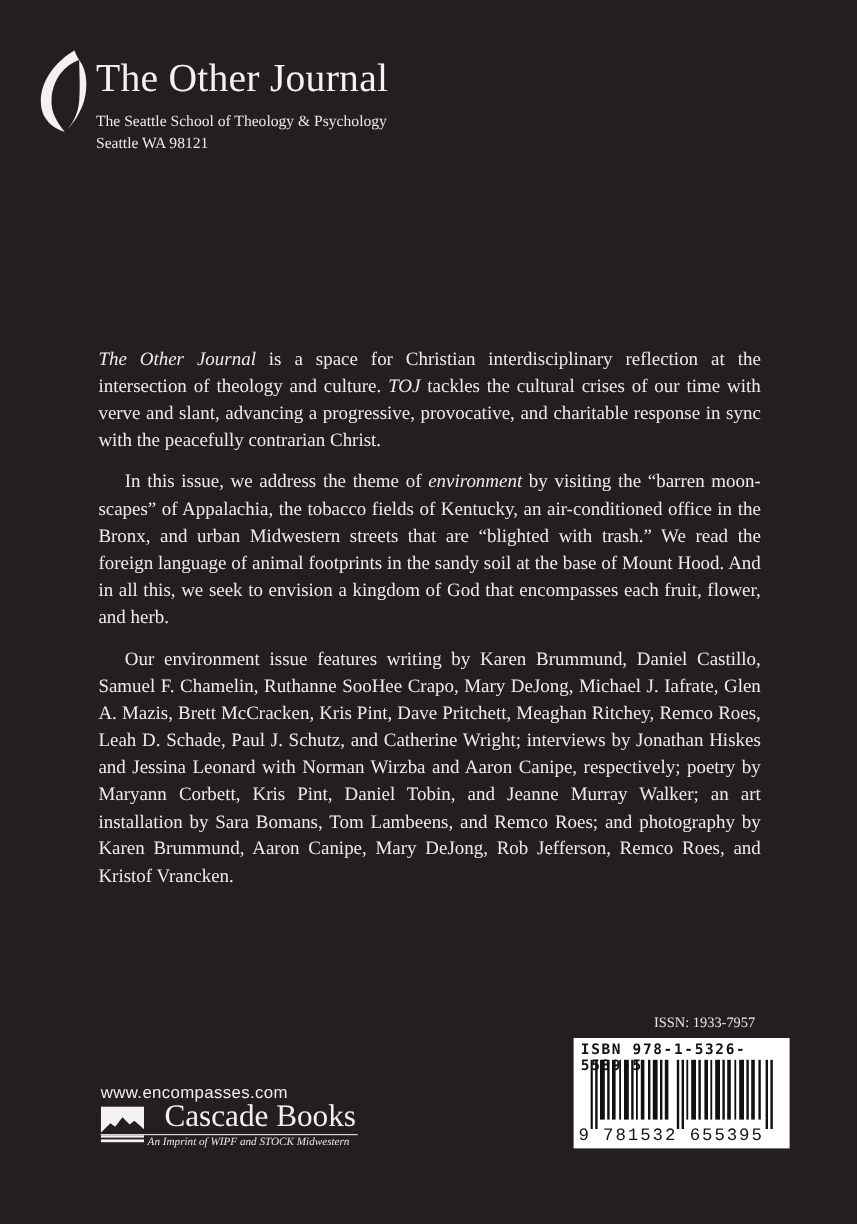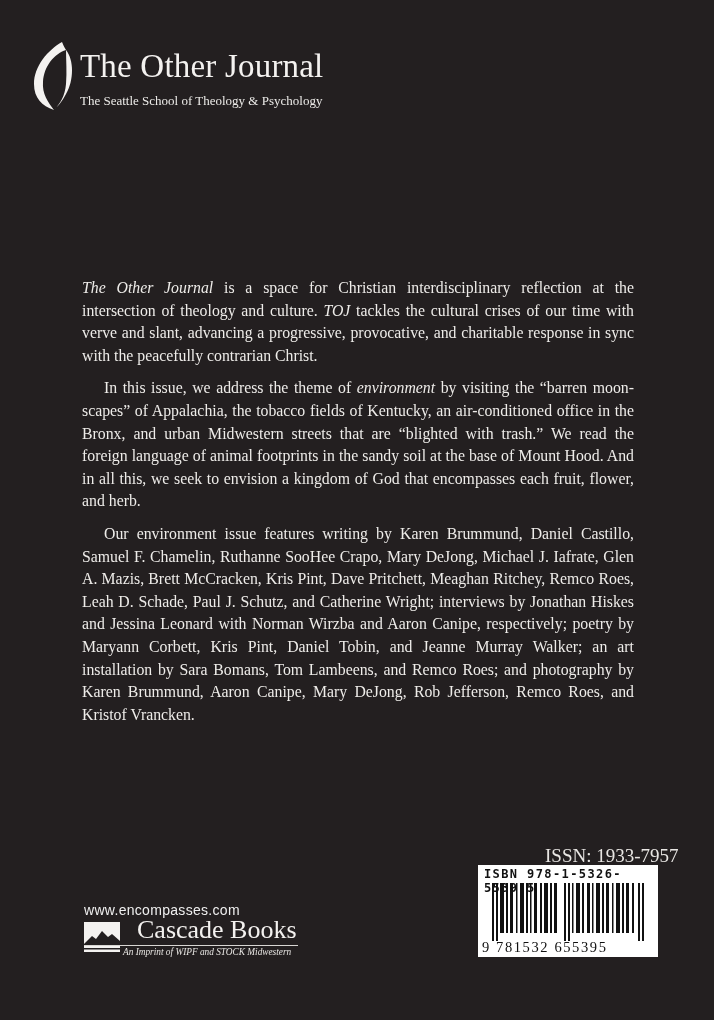--- a/index.html
+++ b/index.html
@@ -2,44 +2,45 @@
 <html><head>
 <meta charset="utf-8">
 <style>
   html, body { margin:0; padding:0; }
   body { width:714px; height:1020px; background:#231f20; color:#f2f0ee; position:relative; overflow:hidden; font-family:"Liberation Serif","DejaVu Serif",serif; }
   .logo { position:absolute; left:30px; top:40px; width:46px; height:72px; }
   .masthead-title { position:absolute; left:80px; top:50px; font-size:33px; letter-spacing:0.2px; line-height:1; color:#f4f2f0; }
   .addr { position:absolute; left:80px; top:92px; font-size:13px; line-height:17.5px; color:#ecebe8; }
   .addr div { white-space:nowrap; }
   .body-text { position:absolute; left:82px; top:277px; width:552px; font-size:15.8px; line-height:22.6px; text-align:justify; color:#eeece9; }
-  .body-text p { margin:0 0 10px 0; }
+  .body-text p { margin:12px 0 10px 0; }
   .body-text p.indent { text-indent:22px; }
   .body-text i { font-style:italic; }
-  .issn { position:absolute; left:545px; top:845px; font-size:19px; color:#e8e6e3; }
+  .issn { position:absolute; left:545px; top:845px; font-size:12px; color:#e8e6e3; }
   .barcode { position:absolute; left:478px; top:865px; width:180px; height:92px; background:#fff; color:#111; }
   .isbn-top { position:absolute; left:6px; top:2px; font-family:"DejaVu Sans Mono","Liberation Mono",monospace; font-size:12px; letter-spacing:1.4px; font-weight:bold; }
   .bars { position:absolute; left:14px; top:18px; width:154px; height:58px; }
-  .isbn-bottom { position:absolute; left:4px; top:74px; font-family:Liberation Serif, serif; font-size:14.5px; letter-spacing:1.6px;text-align:center; }
+  .isbn-bottom { position:absolute; left:4px; top:74px; font-family:Liberation Mono, monospace; font-size:14.5px; letter-spacing:1.6px;text-align:center; }
   .pub-url { position:absolute; left:84px; top:902px; font-family:"Liberation Sans","DejaVu Sans",sans-serif; font-size:14px; color:#efefef; letter-spacing:0.3px; }
   .cascade-logo { position:absolute; left:84px; top:922px; width:36px; height:30px; }
   .cascade-name { position:absolute; left:137px; top:917px; font-size:26px; color:#f3f1ef; line-height:1; }
   .cascade-rule { position:absolute; left:84px; top:945px; width:214px; height:1px; background:#d8d6d3; }
   .cascade-sub { position:absolute; left:123px; top:947px; font-size:9.3px; font-style:italic; color:#e8e6e3; white-space:nowrap; }
 </style>
 </head>
 <body>
 
 <svg class="logo" viewBox="0 0 46 72">
   <path d="M32 2 C 18 10, 4 26, 4 44 C 4 58, 12 66, 24 70 C 18 62, 12 54, 13 42 C 14 26, 24 14, 36 10 C 34 7, 33 4, 32 2 Z" fill="#f4f2f0"></path>
   <path d="M36 10 C 44 20, 44 40, 36 54 C 32 62, 27 67, 24 70 C 30 64, 35 56, 36 44 C 37 32, 36 20, 36 10 Z" fill="#f4f2f0"></path>
 </svg>
 <div class="masthead-title">The Other Journal</div>
 <div class="addr">
   <div>The Seattle School of Theology &amp; Psychology</div>
+  <div>Seattle WA 98121</div>
 </div>
 
 <div class="body-text">
   <p><i>The Other Journal</i><span> is a space for Christian interdisciplinary reflection at the intersection of theology and culture. </span><i>TOJ</i><span> tackles the cultural crises of our time with verve and slant, advancing a progressive, provocative, and charitable response in sync with the peacefully contrarian Christ.</span></p>
   <p class="indent"><span>In this issue, we address the theme of </span><i>environment</i><span> by visiting the “barren moon-scapes” of Appalachia, the tobacco fields of Kentucky, an air-conditioned office in the Bronx, and urban Midwestern streets that are “blighted with trash.” We read the foreign language of animal footprints in the sandy soil at the base of Mount Hood. And in all this, we seek to envision a kingdom of God that encompasses each fruit, flower, and herb.</span></p>
   <p class="indent">Our environment issue features writing by Karen Brummund, Daniel Castillo, Samuel F. Chamelin, Ruthanne SooHee Crapo, Mary DeJong, Michael J. Iafrate, Glen A. Mazis, Brett McCracken, Kris Pint, Dave Pritchett, Meaghan Ritchey, Remco Roes, Leah D. Schade, Paul J. Schutz, and Catherine Wright; interviews by Jonathan Hiskes and Jessina Leonard with Norman Wirzba and Aaron Canipe, respectively; poetry by Maryann Corbett, Kris Pint, Daniel Tobin, and Jeanne Murray Walker; an art installation by Sara Bomans, Tom Lambeens, and Remco Roes; and photography by Karen Brummund, Aaron Canipe, Mary DeJong, Rob Jefferson, Remco Roes, and Kristof Vrancken.</p>
 </div>
 
 <div class="issn">ISSN: 1933-7957</div>
 <div class="barcode">

